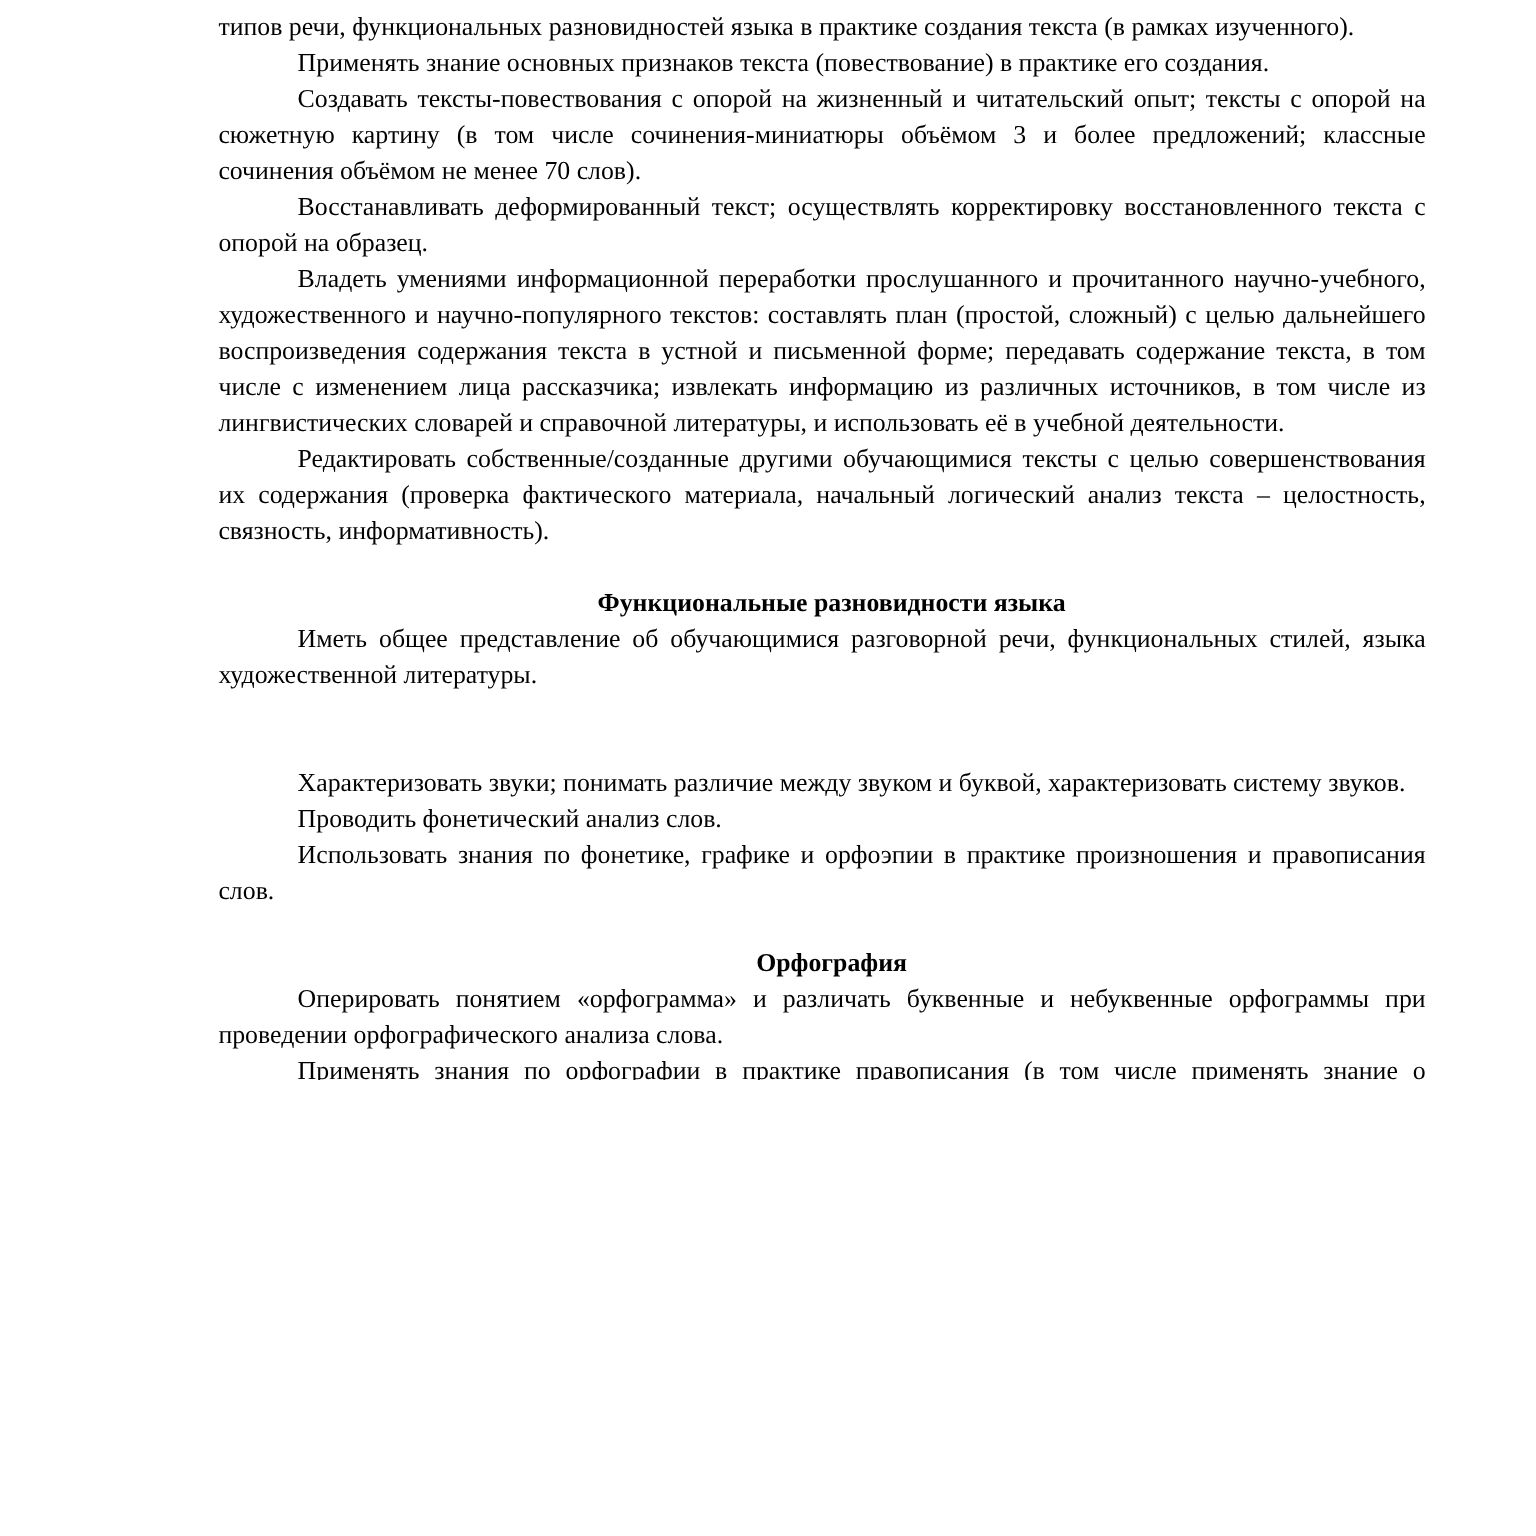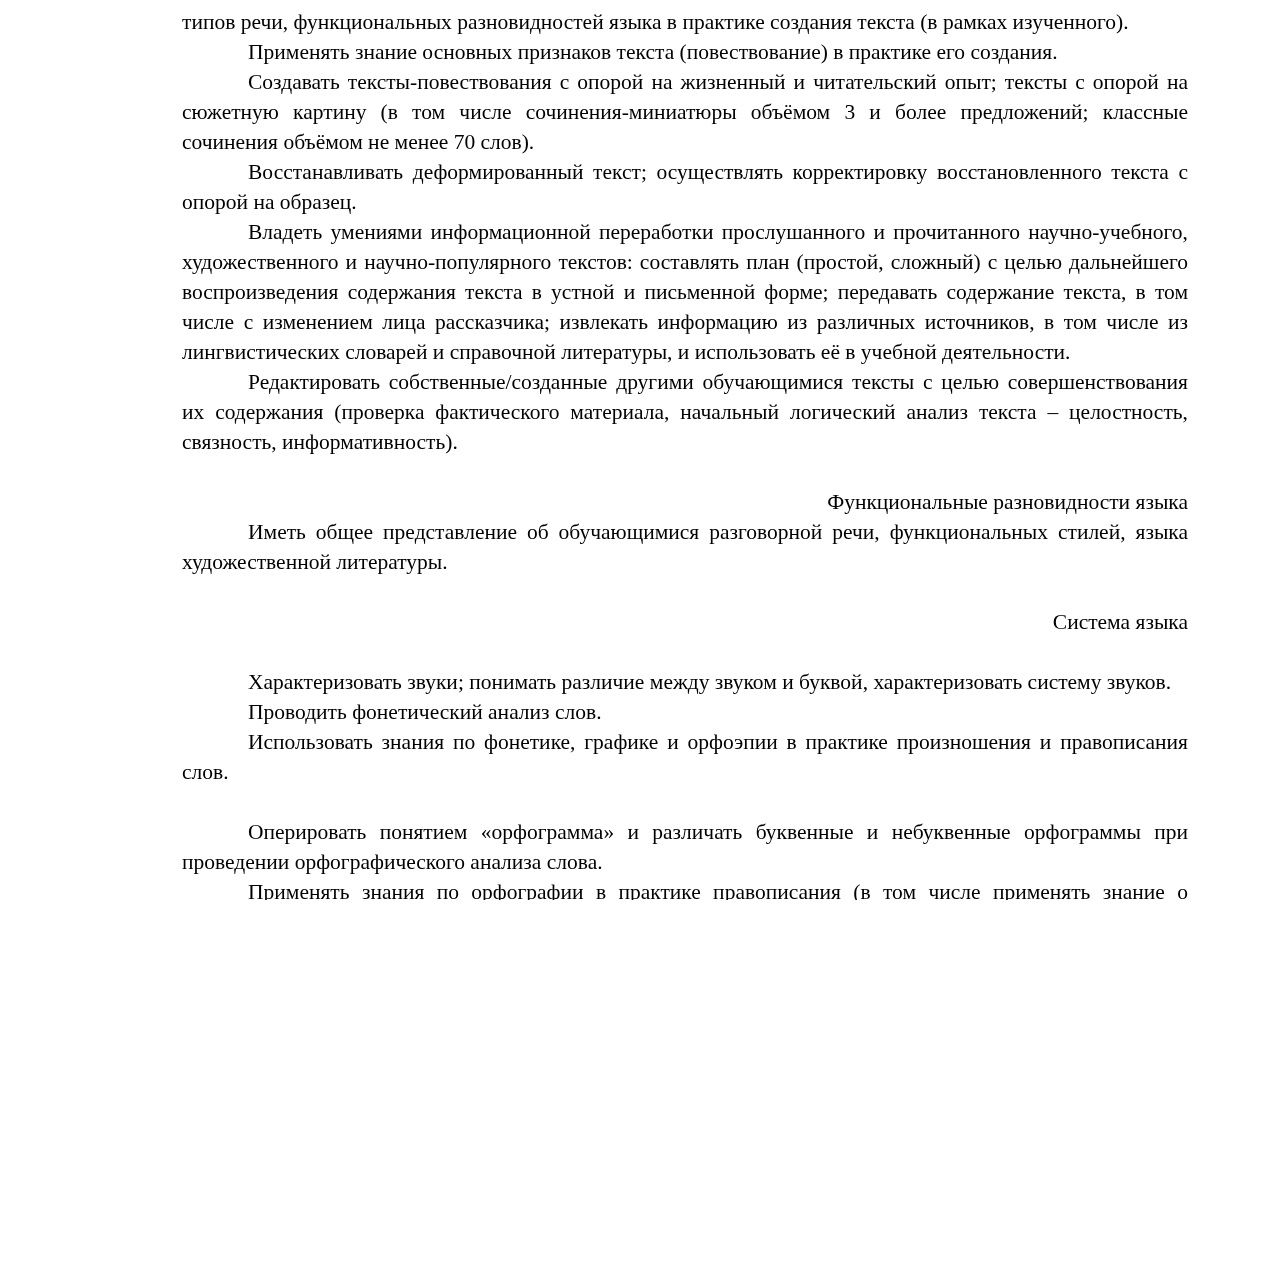--- a/index.html
+++ b/index.html
@@ -38,22 +38,22 @@
     letter-spacing: 0;
     word-spacing: 0;
   }
   p.para.first-block {
     text-indent: 0;
   }
   h3.heading {
     margin: 0;
     font-size: 21.5px;
     line-height: 30px;
-    font-weight: normal;
-    text-align: right;
+    font-weight: bold;
+    text-align: center;
     text-indent: 0;
     padding-left: 16px;
   }
   .gap {
     height: 30px;
     line-height: 30px;
     font-size: 21.5px;
   }
   b.inline-bold { font-weight: bold; }
 </style>
@@ -65,24 +65,24 @@
       <p class="para first-block">типов речи, функциональных разновидностей языка в практике создания текста (в рамках изученного).</p>
       <p class="para">Применять знание основных признаков текста (повествование) в практике его создания.</p>
       <p class="para">Создавать тексты-повествования с опорой на жизненный и читательский опыт; тексты с опорой на сюжетную картину (в том числе сочинения-миниатюры объёмом 3 и более предложений; классные сочинения объёмом не менее 70 слов).</p>
       <p class="para">Восстанавливать деформированный текст; осуществлять корректировку восстановленного текста с опорой на образец.</p>
       <p class="para">Владеть умениями информационной переработки прослушанного и прочитанного научно-учебного, художественного и научно-популярного текстов: составлять план (простой, сложный) с целью дальнейшего воспроизведения содержания текста в устной и письменной форме; передавать содержание текста, в том числе с изменением лица рассказчика; извлекать информацию из различных источников, в том числе из лингвистических словарей и справочной литературы, и использовать её в учебной деятельности.</p>
       <p class="para">Редактировать собственные/созданные другими обучающимися тексты с целью совершенствования их содержания (проверка фактического материала, начальный логический анализ текста – целостность, связность, информативность).</p>
       <div class="gap">&nbsp;</div>
       <h3 class="heading">Функциональные разновидности языка</h3>
       <p class="para">Иметь общее представление об обучающимися разговорной речи, функциональных стилей, языка художественной литературы.</p>
       <div class="gap">&nbsp;</div>
-      <h3 class="heading">Система языка</h3>
       <div class="gap">&nbsp;</div>
       <p class="para">Характеризовать звуки; понимать различие между звуком и буквой, характеризовать систему звуков.</p>
       <p class="para">Проводить фонетический анализ слов.</p>
       <p class="para">Использовать знания по фонетике, графике и орфоэпии в практике произношения и правописания слов.</p>
       <div class="gap">&nbsp;</div>
+      <h3 class="heading">Орфография</h3>
       <p class="para">Оперировать понятием «орфограмма» и различать буквенные и небуквенные орфограммы при проведении орфографического анализа слова.</p>
       <p class="para"><span>Применять знания по орфографии в практике правописания (в том числе применять знание о правописании разделительных </span><b class="inline-bold">ъ</b><span> и </span><b class="inline-bold">ь</b><span>).</span></p>
       <div class="gap">&nbsp;</div>
       <h3 class="heading">Лексикология</h3>
     </div>
 </div>
 
 </body></html>

